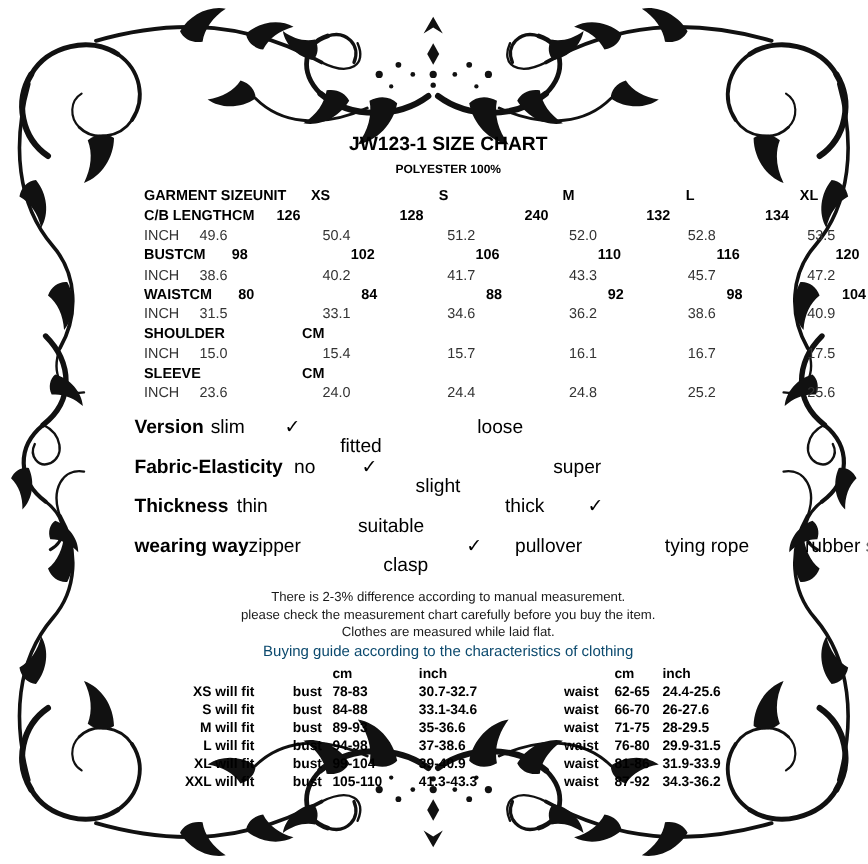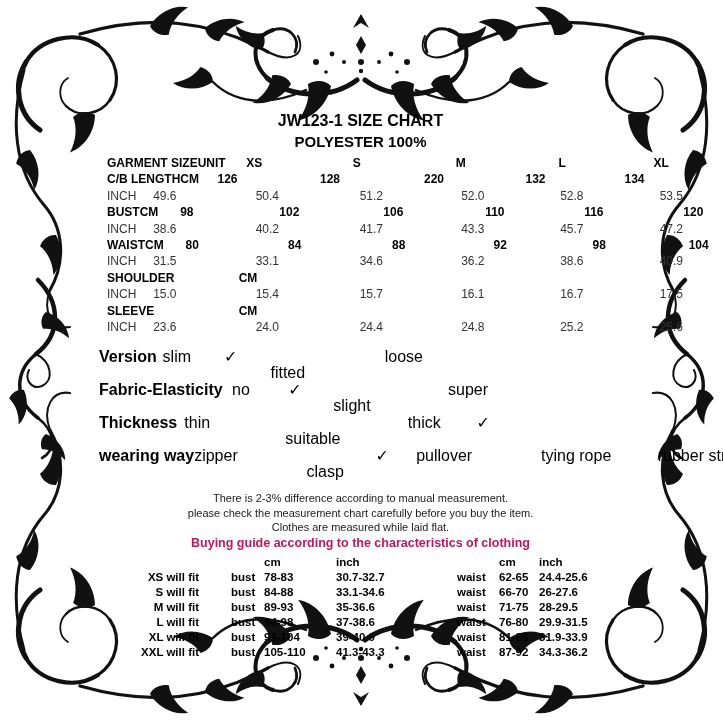--- a/index.html
+++ b/index.html
@@ -1,23 +1,23 @@
 <!DOCTYPE html>
 <html><head>
 <meta charset="utf-8">
 <style>
   html,body{margin:0;padding:0;}
   body{
     width:723px;height:720px;background:#ffffff;overflow:hidden;position:relative;
     font-family:"Liberation Sans", sans-serif;color:#000;
   }
   .border-svg{position:absolute;left:0;top:0;z-index:0;}
-  .content{position:absolute;left:99px;top:112px;width:523px;z-index:1;}
+  .content{position:absolute;left:112px;top:112px;width:523px;z-index:1;}
   .title{font-size:16px;font-weight:bold;text-align:center;line-height:18px;}
-  .subtitle{font-size:15px;font-weight:bold;text-align:center;margin-top:5px;line-height:13px;}
+  .subtitle{font-size:10px;font-weight:bold;text-align:center;margin-top:5px;line-height:13px;}
   
   .size-table{margin-top:7px;font-size:12px;}
   .srow{display:flex;line-height:16.4px;white-space:nowrap;}
   .srow.bold{font-weight:bold;}
   .srow.inchrow{font-weight:normal;color:#333;}
   .lab{width:118px;padding-left:8px;box-sizing:border-box;text-align:left;}
   .unit{width:62px;text-align:center;}
   .vals{display:flex;gap:44px;}
   .vals .sz{text-align:center;display:inline-block;}
   .vals .sz:nth-child(1){width:57px;}
@@ -35,21 +35,21 @@
   .acells .at:nth-child(1){width:40px;}
   .acells .at:nth-child(2){width:20px;}
   .acells .at:nth-child(3){width:46px;margin-top:16px;}
   .acells .at:nth-child(4){width:20px;}
   .acells .at:nth-child(5){width:50px;}
   .acells .at:nth-child(6){width:20px;}
   .acells .at:nth-child(7){width:84px;}
   .acells .at:nth-child(8){width:121px;}
   
   .notes{margin-top:11px;text-align:center;font-size:11px;line-height:14.5px;color:#1a1a1a;}
-  .notes .nhead{font-size:12.5px;font-weight:bold;color:#be185d;line-height:16px;}
+  .notes .nhead{font-size:12.5px;font-weight:normal;color:#0c4a6e;line-height:16px;}
   
   .guide{margin-top:4px;font-size:11.5px;font-weight:bold;}
   .grow{display:flex;line-height:15px;white-space:nowrap;}
   .grow .gd{display:inline-block;box-sizing:border-box;text-align:left;}
   .grow .gd:nth-child(1){width:100px;text-align:right;}
   .grow .gd:nth-child(2){width:65px;padding-left:32px;}
   .grow .gd:nth-child(3){width:72px;}
   .grow .gd:nth-child(4){width:121px;}
   .grow .gd:nth-child(5){width:42px;}
   .grow .gd:nth-child(6){width:40px;}
@@ -137,21 +137,21 @@
           <span class="sz">XXL</span>
         </span>
     </div>
 
     <div class="srow bold">
       <span class="lab">C/B LENGTH</span>
       <span class="unit">CM</span>
       <span class="vals">
           <span class="sz">126</span>
           <span class="sz">128</span>
-          <span class="sz">220</span>
+          <span class="sz">240</span>
           <span class="sz">132</span>
           <span class="sz">134</span>
           <span class="sz">136</span>
         </span>
     </div>
     <div class="srow inchrow">
       <span class="lab"></span>
       <span class="unit">INCH</span>
       <span class="vals">
           <span class="sz">49.6</span>

